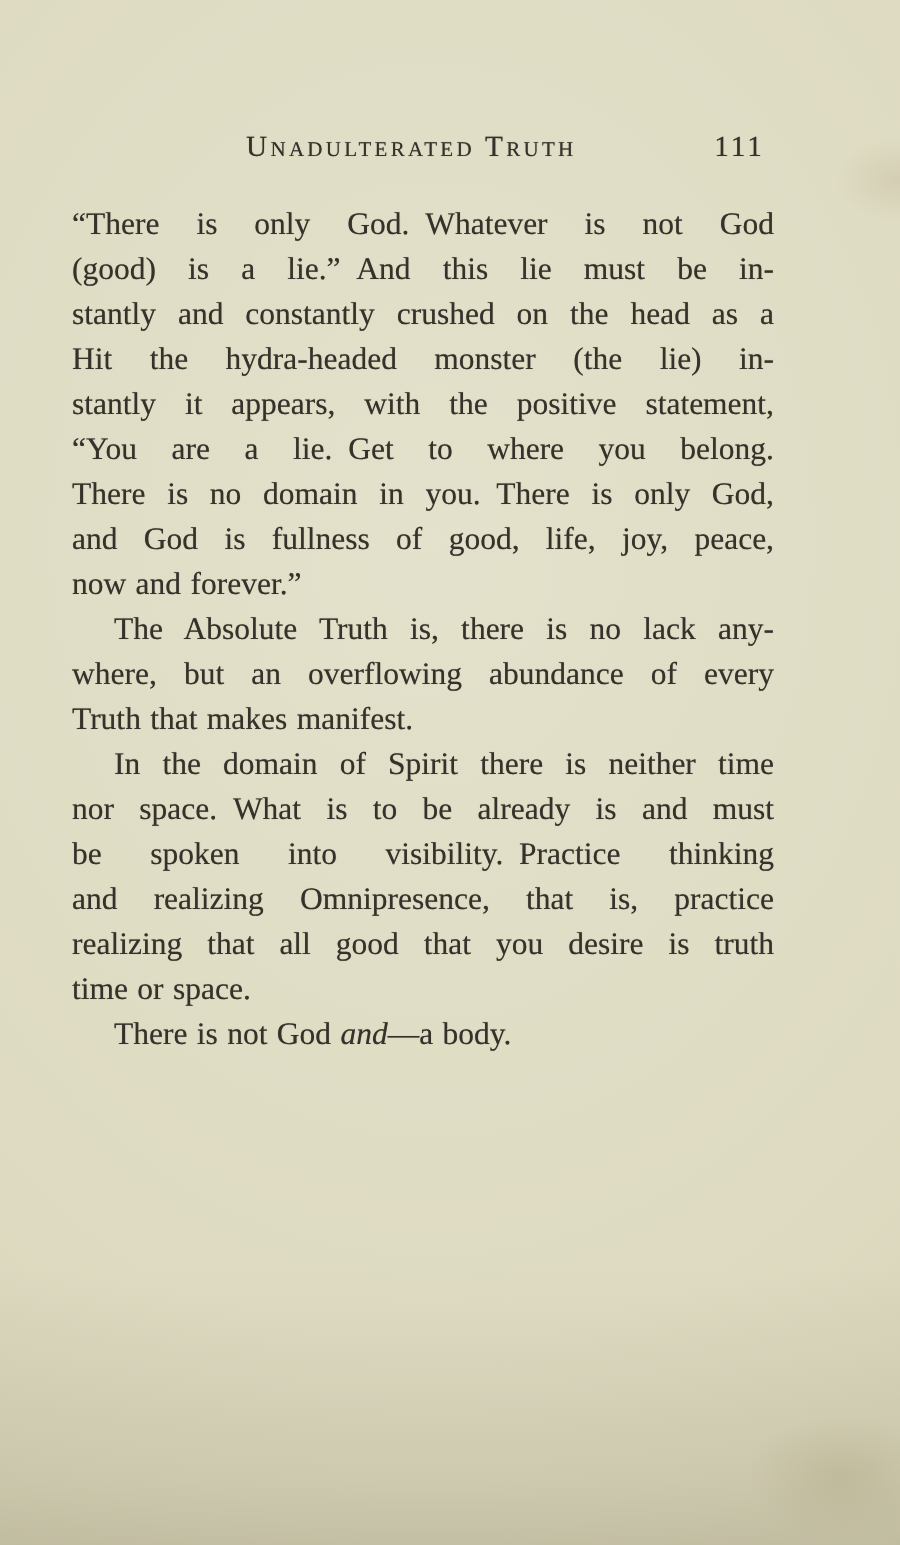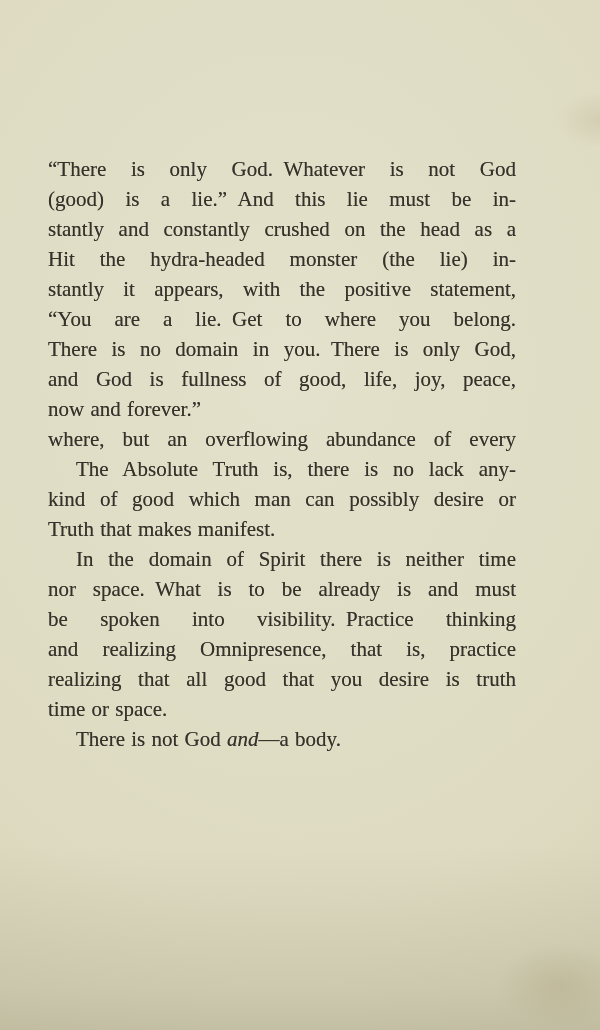--- a/index.html
+++ b/index.html
@@ -38,50 +38,52 @@
     letter-spacing: 2px;
     text-shadow: 0 0 0.5px rgba(47,45,37,0.65);
   }
   .page-text {
     position: absolute;
     left: 48px; top: 134px;
     width: 468px;
     font-size: 21px;
     word-spacing: 1px;
     text-shadow: 0 0 0.5px rgba(47,45,37,0.55);
-    margin-top: 20px;
   }
   .line {
     height: 30px;
     line-height: 30px;
     text-align: justify;
     text-align-last: justify;
     white-space: normal;
   }
   .line.end { text-align-last: left; }
   .line.indent { text-indent: 28px; }
   .line .it { font-style: italic; }
 </style>
 </head>
 <body>
 
 <div class="page" style="--paper: #dedbc2; --paper-light: #e4e1cc; --paper-dark: #cfcbae; --ink: #34322a;">
+  <div class="running-header">
+    <span class="header-title">Unadulterated Truth</span>
+    <span class="page-number">111</span>
+  </div>
   <div class="page-text">
       <div class="line"><span>“There is only God. Whatever is not God</span></div>
       <div class="line"><span>(good) is a lie.” And this lie must be in-</span></div>
       <div class="line"><span>stantly and constantly crushed on the head as a</span></div>
       <div class="line"><span>Hit the hydra-headed monster (the lie) in-</span></div>
       <div class="line"><span>stantly it appears, with the positive statement,</span></div>
       <div class="line"><span>“You are a lie. Get to where you belong.</span></div>
       <div class="line"><span>There is no domain in you. There is only God,</span></div>
       <div class="line"><span>and God is fullness of good, life, joy, peace,</span></div>
       <div class="line end"><span>now and forever.”</span></div>
+      <div class="line indent"><span>The Absolute Truth is, there is no lack any-</span></div>
       <div class="line"><span>where, but an overflowing abundance of every</span></div>
-      <div class="line indent"><span>The Absolute Truth is, there is no lack any-</span></div>
-      <div class="line"><span>kind of good which man can possibly desire or</span></div>
       <div class="line end"><span>Truth that makes manifest.</span></div>
       <div class="line indent"><span>In the domain of Spirit there is neither time</span></div>
       <div class="line"><span>nor space. What is to be already is and must</span></div>
       <div class="line"><span>be spoken into visibility. Practice thinking</span></div>
       <div class="line"><span>and realizing Omnipresence, that is, practice</span></div>
       <div class="line"><span>realizing that all good that you desire is truth</span></div>
       <div class="line end"><span>time or space.</span></div>
       <div class="line end indent"><span>There is not God </span><span class="it">and</span><span>—a body.</span></div>
     </div>
 </div>

